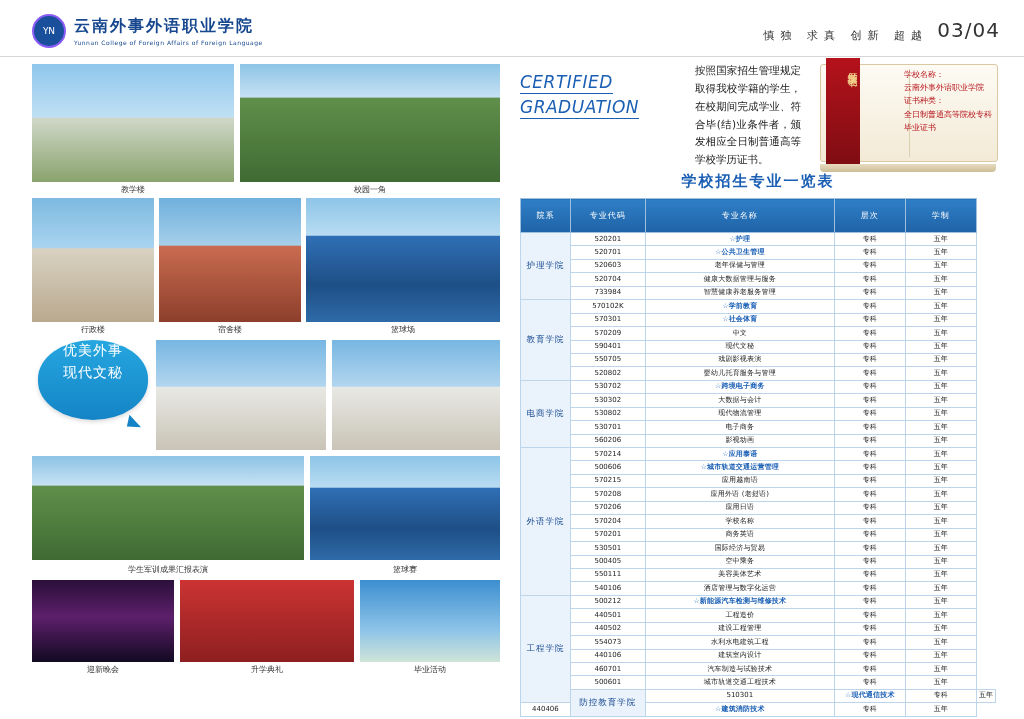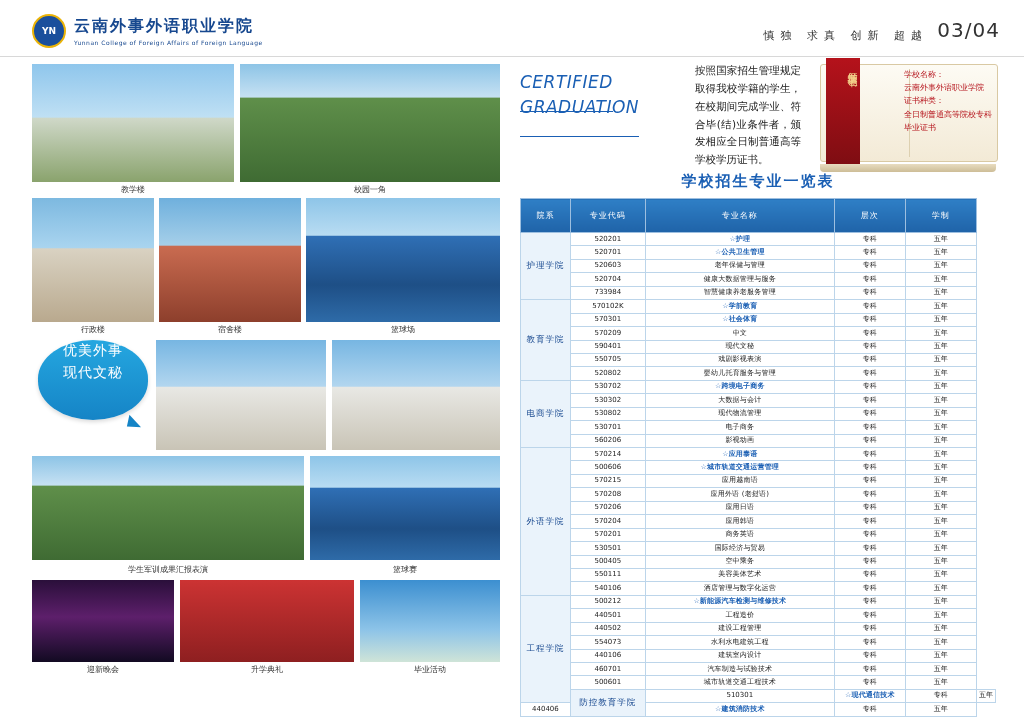--- a/index.html
+++ b/index.html
@@ -10,23 +10,23 @@
     color:#222;
     overflow:hidden;
     position:relative;
   }
   .page{position:absolute;inset:0;background:#fff;}
   
   .header{position:absolute;left:0;top:0;width:1024px;height:56px;}
   .logo-wrap{position:absolute;left:32px;top:14px;display:flex;align-items:center;gap:8px;}
   .logo-mark{
     width:30px;height:30px;border-radius:50%;
-    background:#1a4f9c;border:2px solid #eab308;
+    background:#1a4f9c;border:2px solid #8b5cf6;
     display:flex;align-items:center;justify-content:center;
-    color:#fff;font-size:9px;line-height:1;font-weight:bold;
+    color:#fff;font-size:9px;line-height:1;
   }
   .logo-cn{font-size:16px;color:#17488f;letter-spacing:2px;font-weight:bold;}
   .logo-en{font-size:6px;color:#17488f;letter-spacing:.5px;margin-top:2px;}
   .header-slogan{
     position:absolute;right:96px;top:28px;
     font-size:11px;color:#333;letter-spacing:6px;
   }
   .page-num{
     position:absolute;right:24px;top:18px;
     font-size:20px;color:#333;letter-spacing:1px;
@@ -65,21 +65,21 @@
 
   
   .right{position:absolute;left:520px;top:62px;width:476px;}
   .title-cn{
     font-size:26px;color:#1a5fb4;font-weight:bold;letter-spacing:3px;
   }
   .title-en{
     margin-top:8px;font-size:17px;color:#1a5fb4;font-style:italic;
     line-height:1.45;letter-spacing:.5px;
   }
-  .title-en .u{border-bottom:1px solid #1a5fb4;padding-bottom:19px;}
+  .title-en .u{border-bottom:1px solid #1a5fb4;padding-bottom:1px;}
   .intro{
     position:absolute;left:175px;top:0;width:106px;
     font-size:10.5px;line-height:1.7;color:#222;text-align:justify;
   }
   
   .cert{position:absolute;left:300px;top:-4px;width:176px;height:112px;}
   .cert-book{
     position:absolute;left:0;top:6px;width:176px;height:96px;
     background:linear-gradient(180deg,#fdfbf4 0%,#f3ead6 100%);
     border:1px solid #d9c9a3;border-radius:3px;
@@ -351,21 +351,21 @@
             <td>五年</td>
           </tr>
           <tr>
             <td>570206</td>
             <td class="major">应用日语</td>
             <td>专科</td>
             <td>五年</td>
           </tr>
           <tr>
             <td>570204</td>
-            <td class="major">应用韩语</td>
+            <td class="major">学校名称</td>
             <td>专科</td>
             <td>五年</td>
           </tr>
           <tr>
             <td>570201</td>
             <td class="major">商务英语</td>
             <td>专科</td>
             <td>五年</td>
           </tr>
           <tr>

